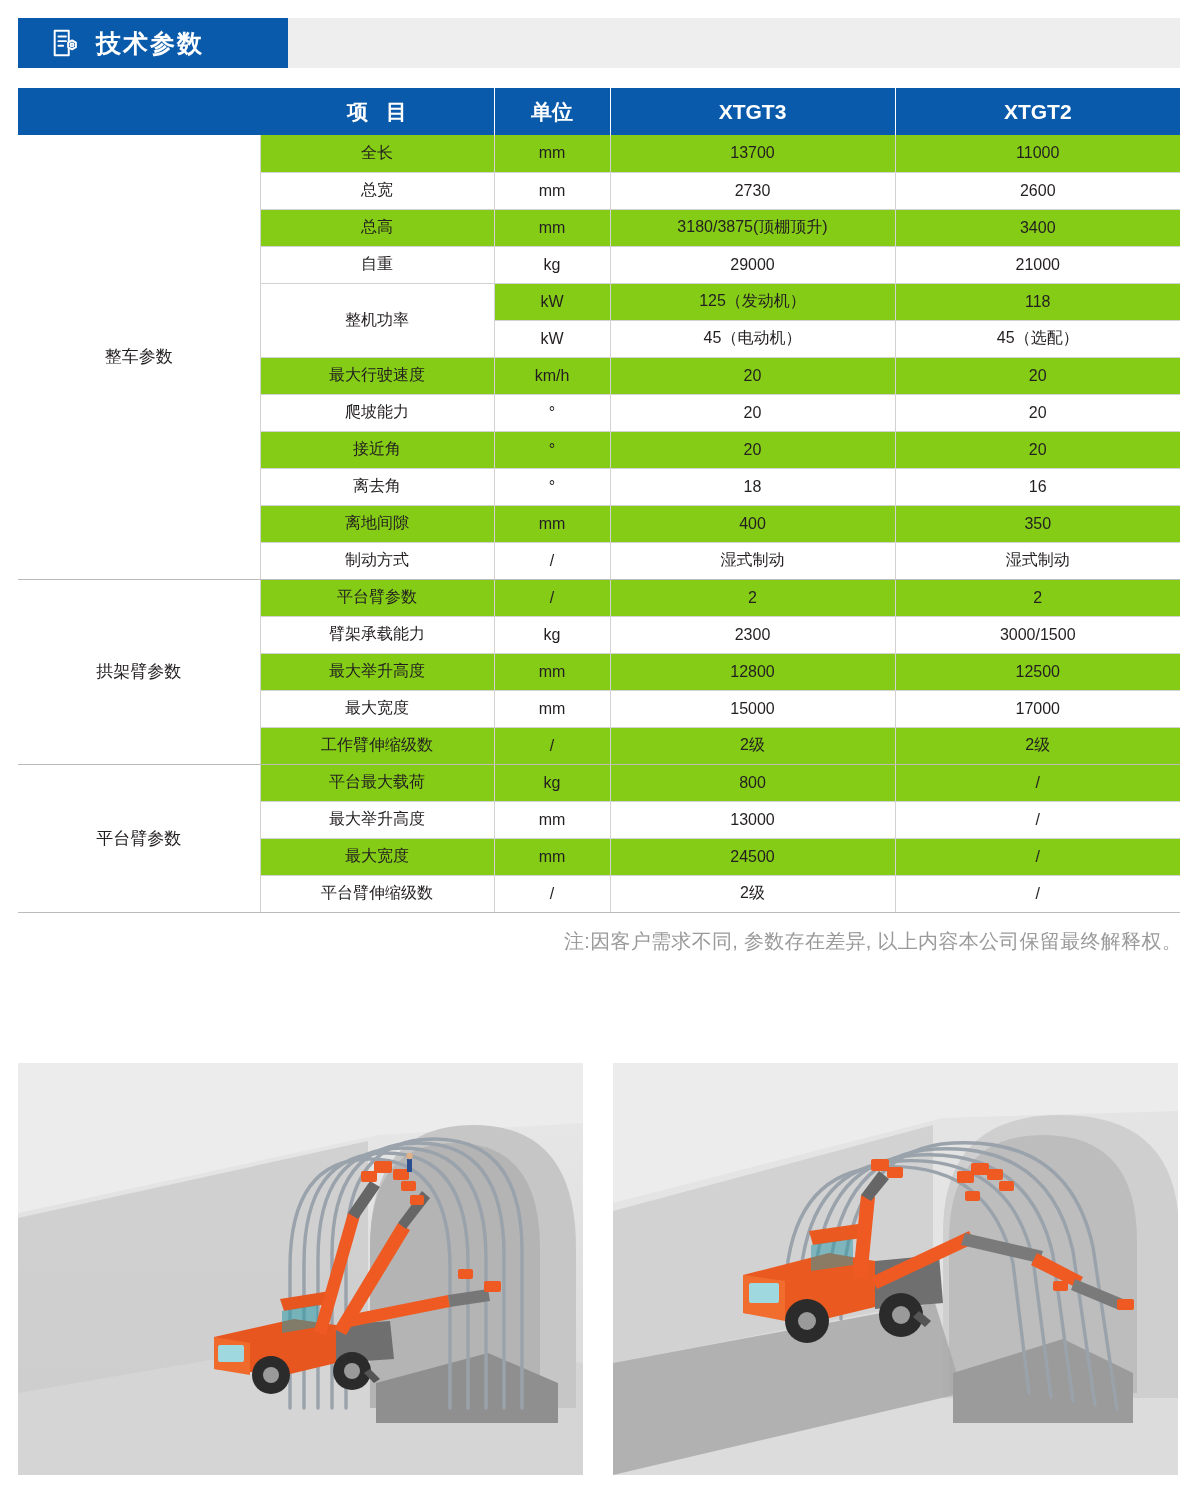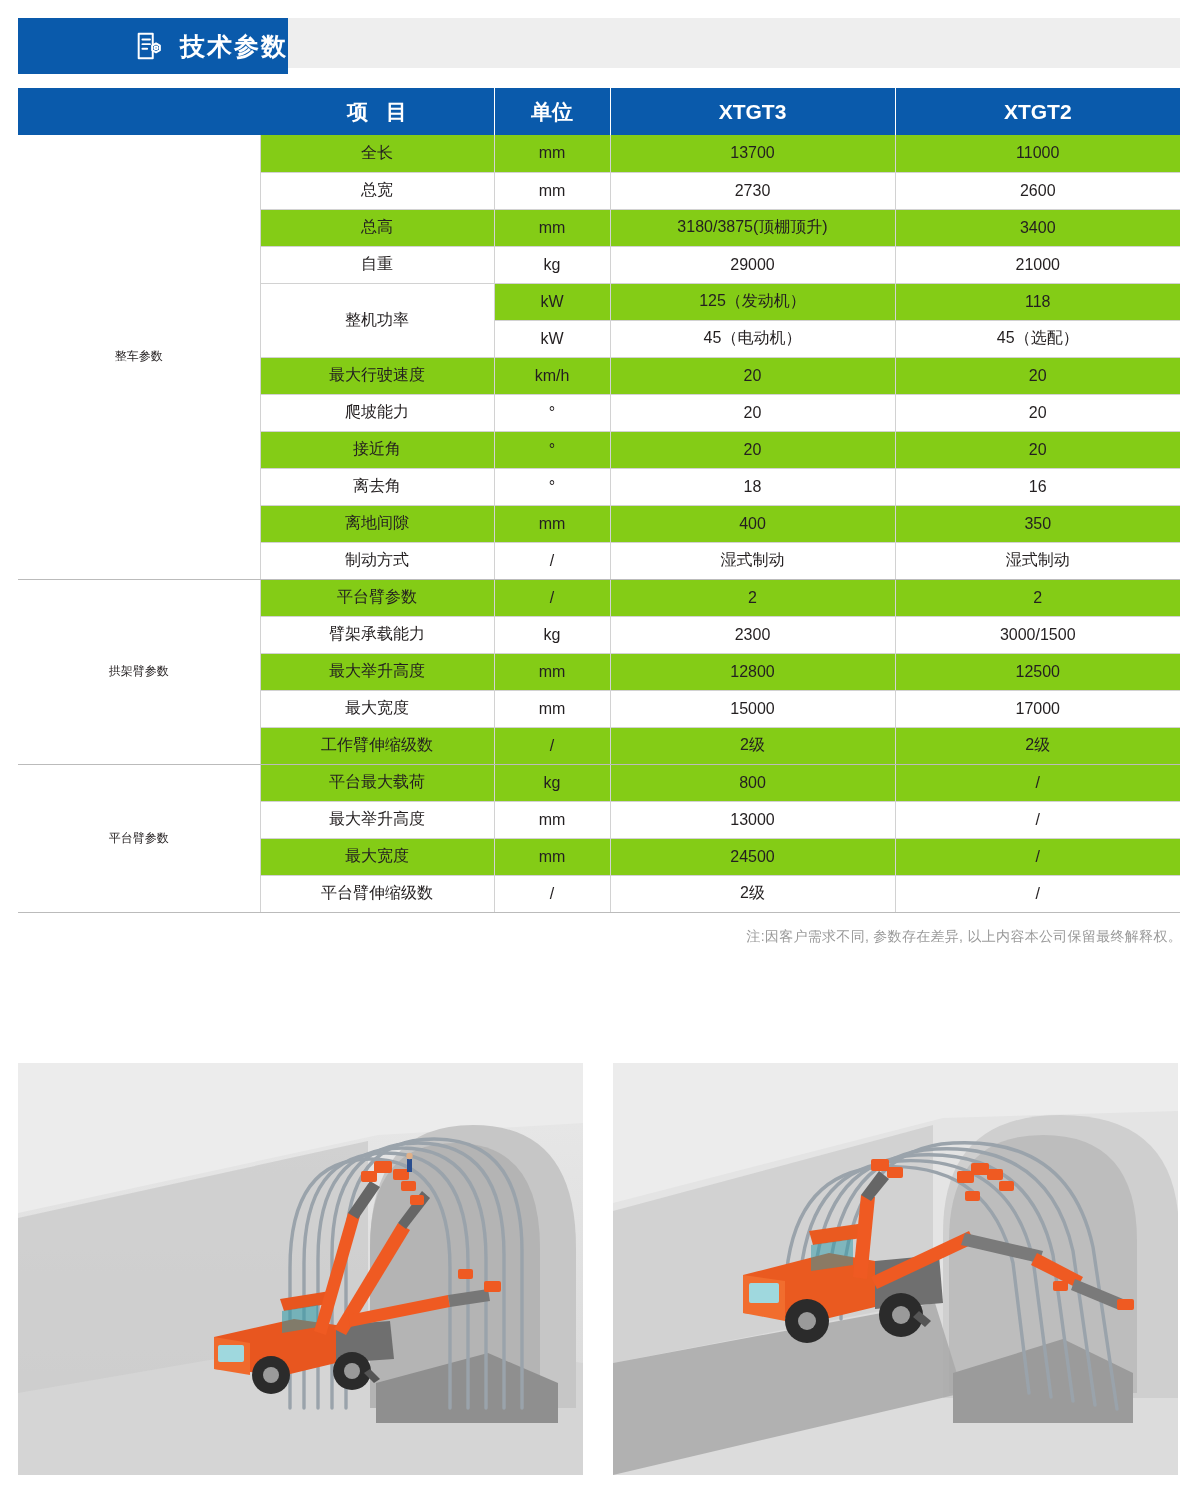--- a/index.html
+++ b/index.html
@@ -25,27 +25,26 @@
     top: 0;
     width: 892px;
     height: 50px;
     background: #eeeeee;
   }
   .tab-blue {
     position: absolute;
     left: 0;
     top: 0;
     width: 270px;
-    height: 56px;
+    height: 50px;
     background: #0a5aab;
     display: flex;
     align-items: center;
     padding-left: 32px;
     gap: 16px;
-    justify-content: flex-end;
   }
   .tab-icon { width: 30px; height: 30px; display:block; flex: 0 0 auto; }
   .tab-title {
     color: #ffffff;
     font-size: 25px;
     font-weight: bold;
     letter-spacing: 2px;
     line-height: 1;
   }
 
@@ -88,37 +87,37 @@
     border-bottom: 1px solid #d2d2d2;
     padding: 0 4px;
     white-space: nowrap;
   }
   .spec-table td:last-child { border-right: none; }
   tr.shade td { background: #84cc16; }
   tr.plain td { background: #ffffff; }
 
   td.group-cell {
     background: #ffffff !important;
-    font-size: 12px;
+    font-size: 17px;
     border-right: 1px solid #d2d2d2;
     border-bottom: 1px solid #bbbbbb;
     vertical-align: middle;
   }
   td.span-cell {
     background: #ffffff !important;
     vertical-align: middle;
   }
   tr.sect-end td { border-bottom: 1px solid #bbbbbb; }
   tr.last-row td { border-bottom: 1px solid #bbbbbb; }
 
   .footnote {
     position: absolute;
     right: 18px;
     top: 928px;
-    font-size: 14px;
+    font-size: 20px;
     color: #9a9a9a;
     letter-spacing: 0.3px;
   }
 
   
   .photo {
     position: absolute;
     top: 1063px;
     width: 565px;
     height: 412px;

